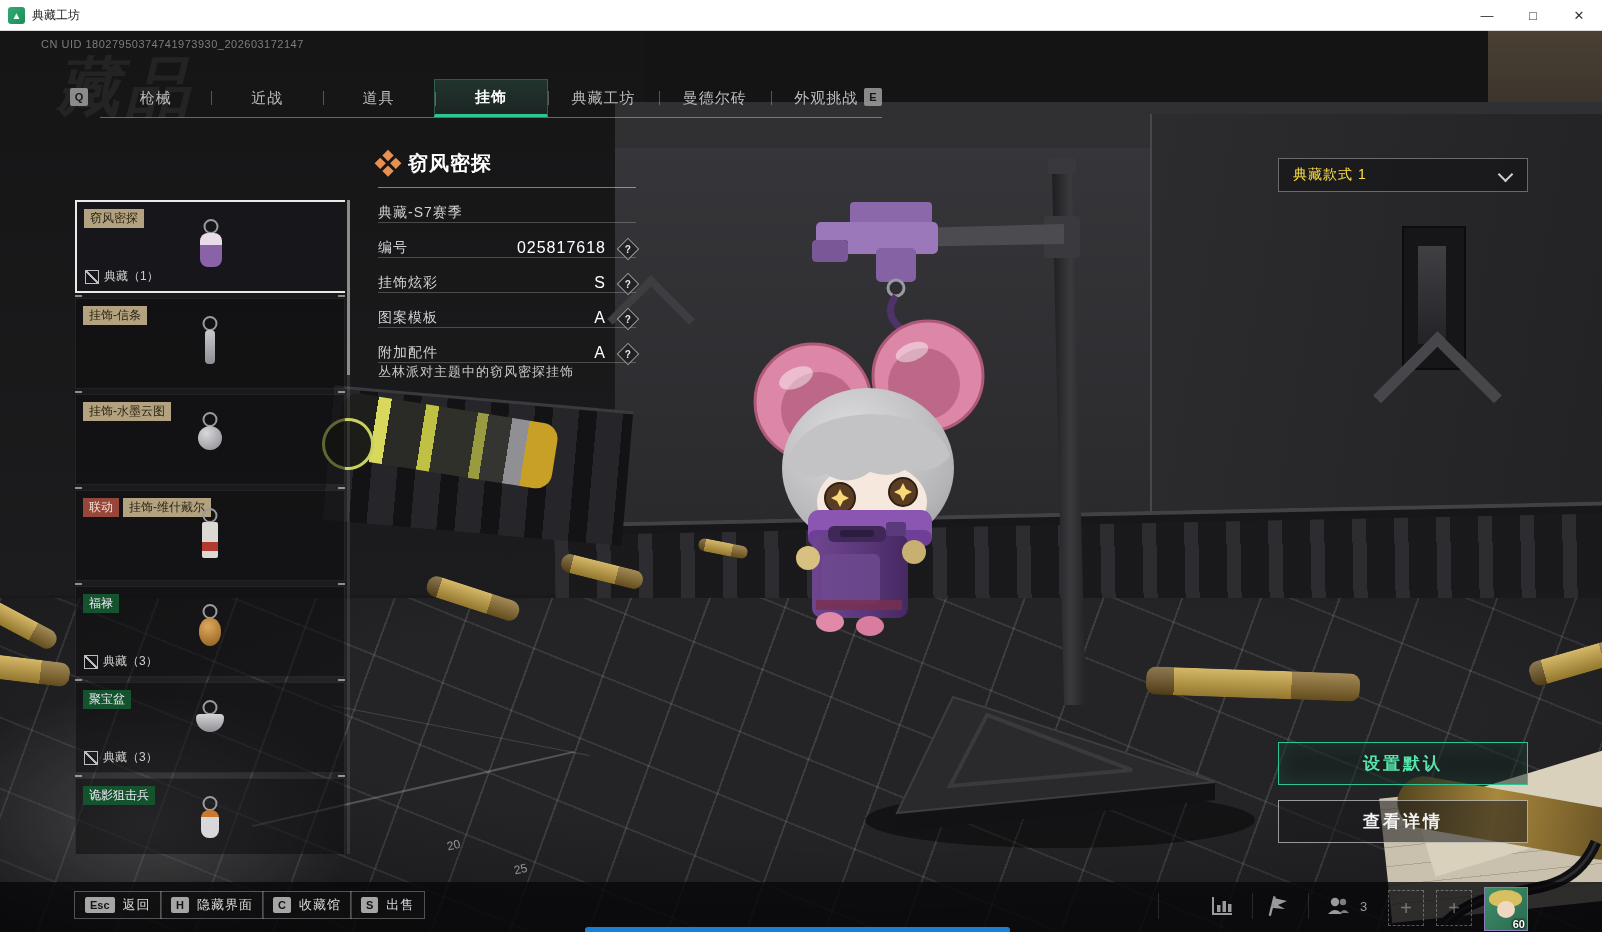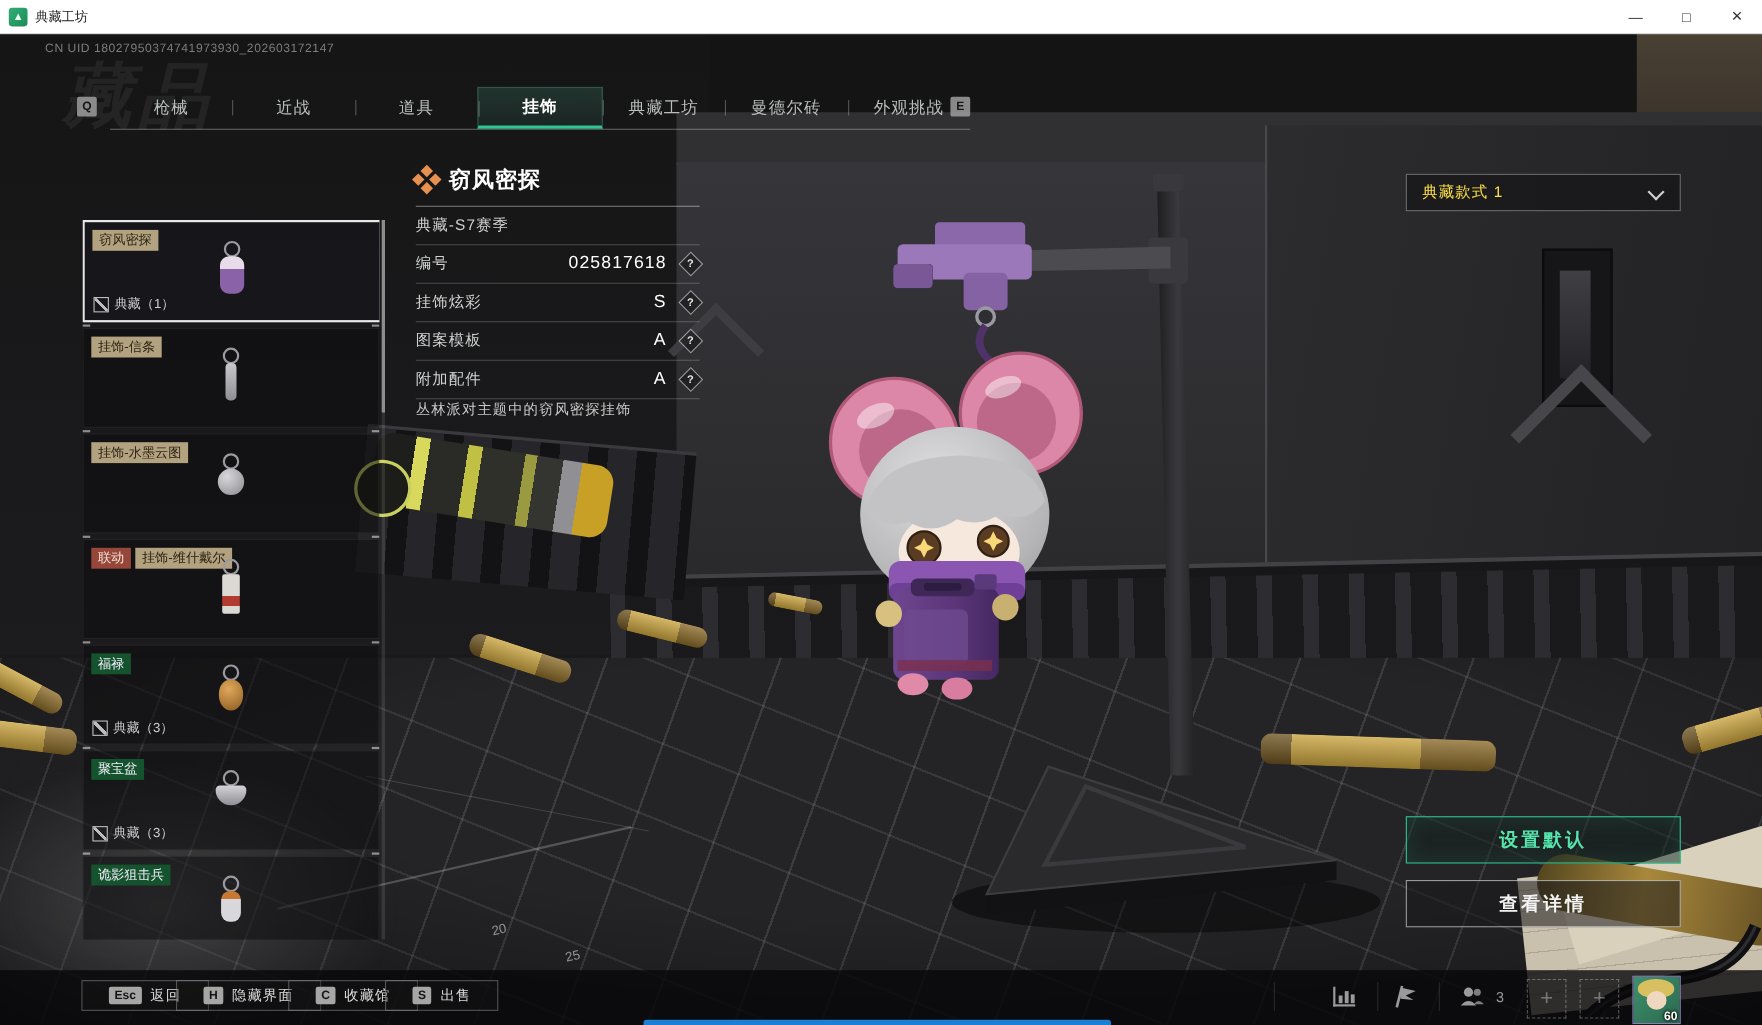--- a/index.html
+++ b/index.html
@@ -105,21 +105,21 @@
   .t7{width:18px;height:28px;border-radius:8px;background:linear-gradient(180deg,#c87830 0 25%,#d8d8dc 25%);}
   .scrollbar{left:347px;top:170px;width:3px;height:654px;background:rgba(255,255,255,.10);z-index:11;}
   .scroll-thumb{position:absolute;left:0;top:0;width:3px;height:175px;background:rgba(255,255,255,.45);}
   
   .detail{left:378px;top:120px;width:258px;z-index:11;}
   .d-title{display:flex;align-items:center;gap:10px;padding-bottom:10px;
     border-bottom:1px solid rgba(255,255,255,.45);color:#fff;font-size:20px;font-weight:bold;letter-spacing:1px;}
   .d-icon{width:20px;height:20px;transform:rotate(45deg);display:grid;grid-template-columns:8px 8px;
     grid-template-rows:8px 8px;gap:3px;}
   .d-icon span{background:#e89050;}
-  .d-row{display:flex;align-items:center;height:34px;border-bottom:1px solid rgba(255,255,255,.22);}
+  .d-row{display:flex;align-items:flex-end;height:34px;border-bottom:1px solid rgba(255,255,255,.22);}
   .d-label{color:#cfd1d0;font-size:14px;letter-spacing:1px;}
   .d-value{margin-left:auto;color:#fff;font-size:16px;letter-spacing:1px;}
   .diamond{width:14px;height:14px;transform:rotate(45deg);border:1px solid rgba(255,255,255,.55);
     background:rgba(18,18,20,.5);display:flex;align-items:center;justify-content:center;
     margin-left:14px;flex:0 0 auto;cursor:pointer;}
   .diamond span{transform:rotate(-45deg);color:#e8e8e8;font-size:10px;font-weight:bold;}
   .d-desc{color:#c9c9c9;font-size:13px;letter-spacing:1px;}
   
   .dropdown{left:1278px;top:128px;width:250px;height:34px;background:rgba(16,16,18,.55);
     border:1px solid rgba(255,255,255,.35);display:flex;align-items:center;color:#fde047;
@@ -128,21 +128,21 @@
     border-bottom:2px solid #cfcfcf;transform:rotate(45deg);}
   .btn{position:absolute;left:1278px;width:250px;height:43px;display:flex;align-items:center;
     justify-content:center;font-size:17px;font-weight:bold;letter-spacing:3px;z-index:11;cursor:pointer;
     box-sizing:border-box;}
   .btn-default{top:712px;background:rgba(20,34,29,.5);border:1px solid #2fc493;color:#55e6ae;
     box-shadow:inset 0 0 20px rgba(47,196,147,.14);text-align:center;}
   .btn-details{top:770px;background:rgba(26,26,28,.55);border:1px solid rgba(255,255,255,.55);color:#f2f2f2;}
   
   .hotbar{left:0;top:852px;width:1602px;height:50px;background:rgba(8,8,10,.80);z-index:12;}
   .hk{position:absolute;top:9px;height:28px;border:1px solid rgba(255,255,255,.28);
-    background:rgba(22,22,24,.35);display:flex;align-items:center;gap:8px;padding:0 24px;cursor:pointer;
+    background:rgba(22,22,24,.35);display:flex;align-items:center;gap:8px;padding:0 10px;cursor:pointer;
     box-sizing:border-box;}
   .hk-key{background:#a6a6a6;color:#141414;font-size:11px;font-weight:bold;border-radius:2px;
     padding:2px 5px;line-height:12px;}
   .hk-label{color:#dadada;font-size:13px;letter-spacing:1px;}
   .hb-sep{position:absolute;top:11px;width:1px;height:26px;background:rgba(255,255,255,.12);}
   .hb-icon{position:absolute;top:12px;width:24px;height:24px;color:#9a9a9a;cursor:pointer;}
   .squad-count{position:absolute;left:1360px;top:17px;color:#9a9a9a;font-size:13px;}
   .dashed-slot{position:absolute;top:8px;width:36px;height:36px;border:1px dashed rgba(255,255,255,.30);
     display:flex;align-items:center;justify-content:center;color:rgba(255,255,255,.35);font-size:20px;cursor:pointer;
     box-sizing:border-box;}

